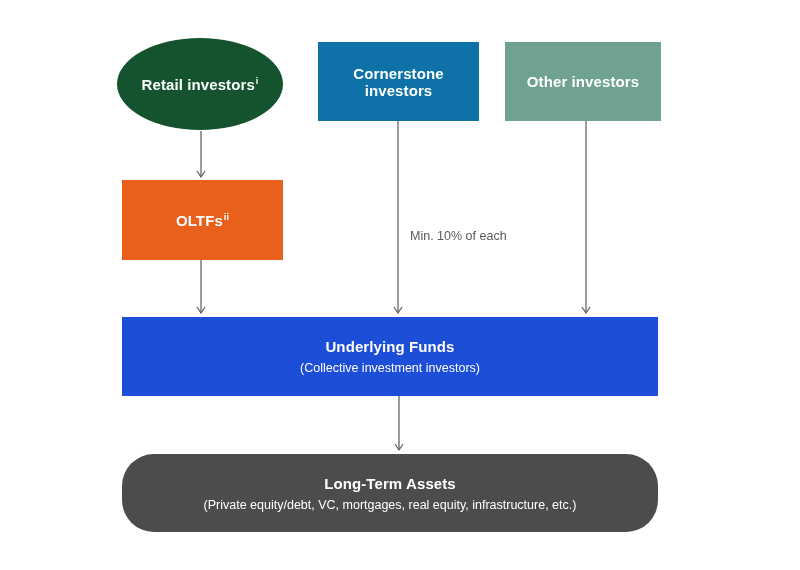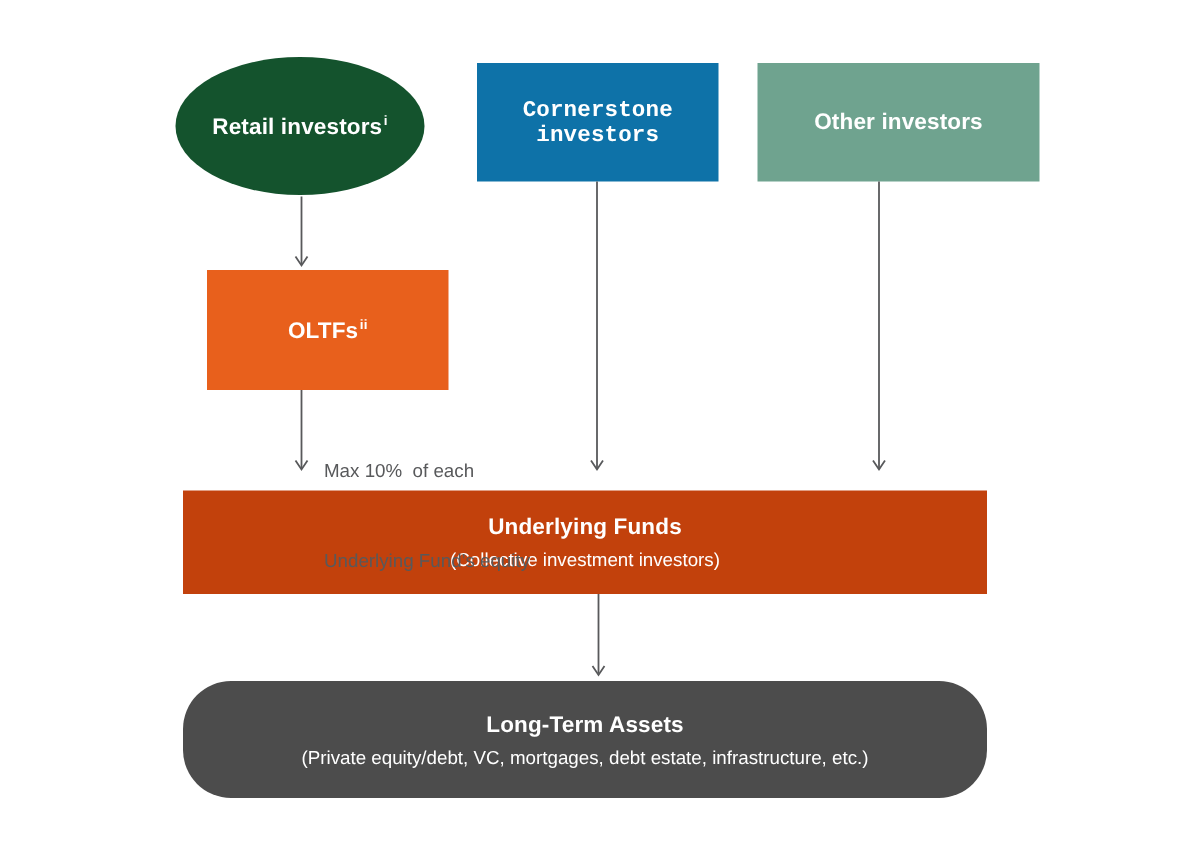--- a/index.html
+++ b/index.html
@@ -29,42 +29,40 @@
     margin-left: 1px;
   }
   .ellipse {
     left: 117px; top: 38px; width: 166px; height: 92px;
     background: #14532d;
     border-radius: 50%;
   }
   .box-blue {
     left: 318px; top: 42px; width: 161px; height: 79px;
     background: #0E72A8;
-    font-family: Liberation Mono, monospace;
   }
   .box-green {
-    left: 505px; top: 42px; width: 188px; height: 79px;
+    left: 505px; top: 42px; width: 156px; height: 79px;
     background: #6FA38F;
   }
   .box-oltf {
     left: 122px; top: 180px; width: 161px; height: 80px;
     background: #E8601C;
-    margin-left: 16px;
   }
   .band {
     position: absolute;
     left: 122px; width: 536px;
     display: flex;
     flex-direction: column;
     align-items: center;
     justify-content: center;
     color: #ffffff;
     text-align: center;
   }
-  .band-navy { top: 327px; height: 69px; background: #c2410c; }
+  .band-navy { top: 317px; height: 79px; background: #1d4ed8; }
   .band-gray { top: 454px; height: 78px; background: #4C4C4C; border-radius: 32px; }
   .band .band-title { font-weight: bold; font-size: 15px; letter-spacing: 0.1px; }
   .band .band-subtitle { font-size: 12.5px; margin-top: 6px; font-weight: normal; }
   .edge-label {
     position: absolute;
     color: #58595B;
     font-size: 12.5px;
     line-height: 18px;
     white-space: pre-wrap;
   }
@@ -98,30 +96,27 @@
     <span><span>OLTFs</span><sup>ii</sup></span>
   </div>
 
   <div class="band band-navy">
     <div class="band-title">Underlying Funds</div>
     <div class="band-subtitle">(Collective investment investors)</div>
   </div>
 
   <div class="band band-gray">
     <div class="band-title">Long-Term Assets</div>
-    <div class="band-subtitle">(Private equity/debt, VC, mortgages, debt estate, infrastructure, etc.)</div>
+    <div class="band-subtitle">(Private equity/debt, VC, mortgages, real equity, infrastructure, etc.)</div>
   </div>
 
   <div class="edge-label label-min">
+    <span>Min. 10% of each</span>
   </div>
 
-  <div class="edge-label label-max">
-    <span>Max 10%  of each</span>
-    <span>Underlying Fund’s equity</span>
-  </div>
 
   <svg class="arrow-layer" width="800" height="570" viewBox="0 0 800 570">
     <g stroke="#58595B" stroke-width="1.2" fill="none">
 
       <g>
         <path d="M201,131 L201,176"></path>
         <path d="M197,171 L201,177 L205,171"></path>
       </g>
 
       <g>

